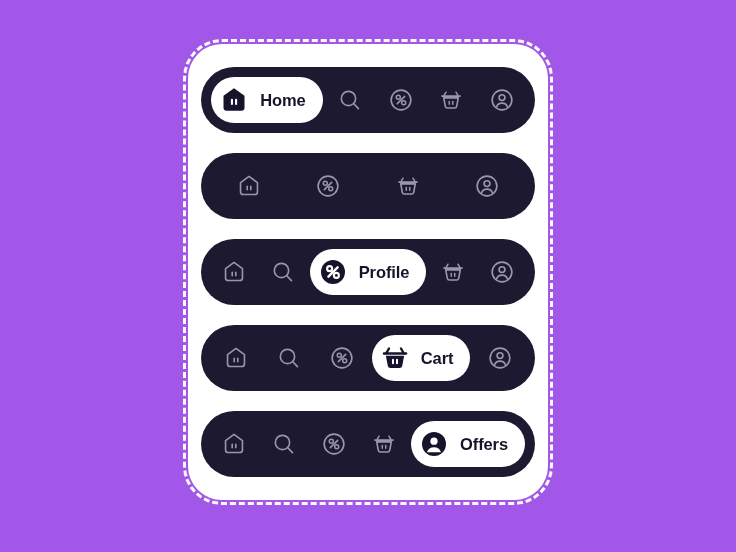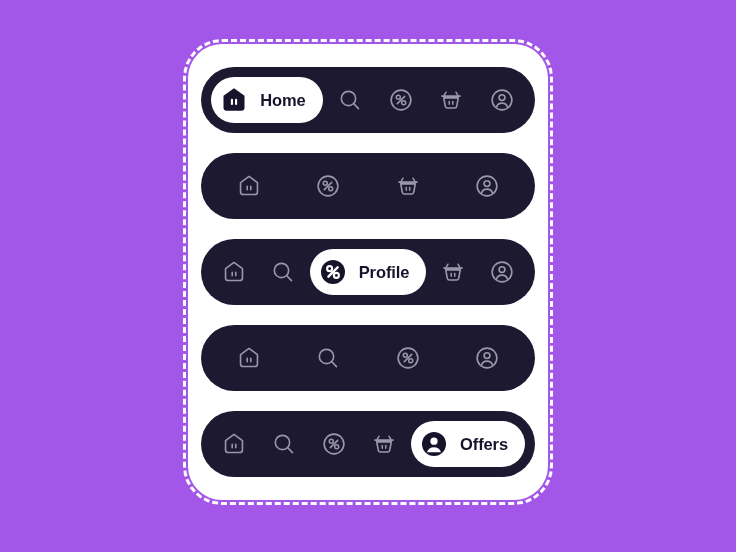--- a/index.html
+++ b/index.html
@@ -273,20 +273,32 @@
         <div class="nav-item inactive">
           <span class="icon-wrap">
             <svg width="26" height="26" viewBox="0 0 24 24">
     <circle cx="12" cy="12" r="9.1" fill="none" stroke="#9a97ab" stroke-width="1.5"></circle>
     <line x1="8.6" y1="15.4" x2="15.4" y2="8.6" stroke="#9a97ab" stroke-width="1.5" stroke-linecap="round"></line>
     <circle cx="9.5" cy="9.5" r="1.85" fill="none" stroke="#9a97ab" stroke-width="1.4"></circle>
     <circle cx="14.5" cy="14.5" r="1.85" fill="none" stroke="#9a97ab" stroke-width="1.4"></circle>
   </svg>
           </span>
         </div>
+        <div class="nav-item active">
+          <span class="icon-wrap">
+            <svg width="30" height="30" viewBox="0 0 24 24">
+      <path d="M7.2 4.4 5.0 8.2M16.8 4.4 19.0 8.2" stroke="#16132b" stroke-width="1.9" stroke-linecap="round" fill="none"></path>
+      <line x1="3.2" y1="8.4" x2="20.8" y2="8.4" stroke="#16132b" stroke-width="2" stroke-linecap="round"></line>
+      <path d="M4.7 10.1h14.6l-1.5 8.1a2.2 2.2 0 0 1-2.2 1.8H8.4a2.2 2.2 0 0 1-2.2-1.8z" fill="#16132b"></path>
+      <rect x="9.6" y="12.6" width="1.6" height="4.3" rx="0.8" fill="#ffffff"></rect>
+      <rect x="12.8" y="12.6" width="1.6" height="4.3" rx="0.8" fill="#ffffff"></rect>
+    </svg>
+          </span>
+          <span class="nav-label">Cart</span>
+        </div>
         <div class="nav-item inactive">
           <span class="icon-wrap">
             <svg width="26" height="26" viewBox="0 0 24 24">
     <circle cx="12" cy="12" r="9.1" fill="none" stroke="#9a97ab" stroke-width="1.5"></circle>
     <circle cx="12" cy="9.8" r="2.7" fill="none" stroke="#9a97ab" stroke-width="1.5"></circle>
     <path d="M6.9 18.5a5.4 5.4 0 0 1 10.2 0" fill="none" stroke="#9a97ab" stroke-width="1.5" stroke-linecap="round"></path>
   </svg>
           </span>
         </div>
       </div>

